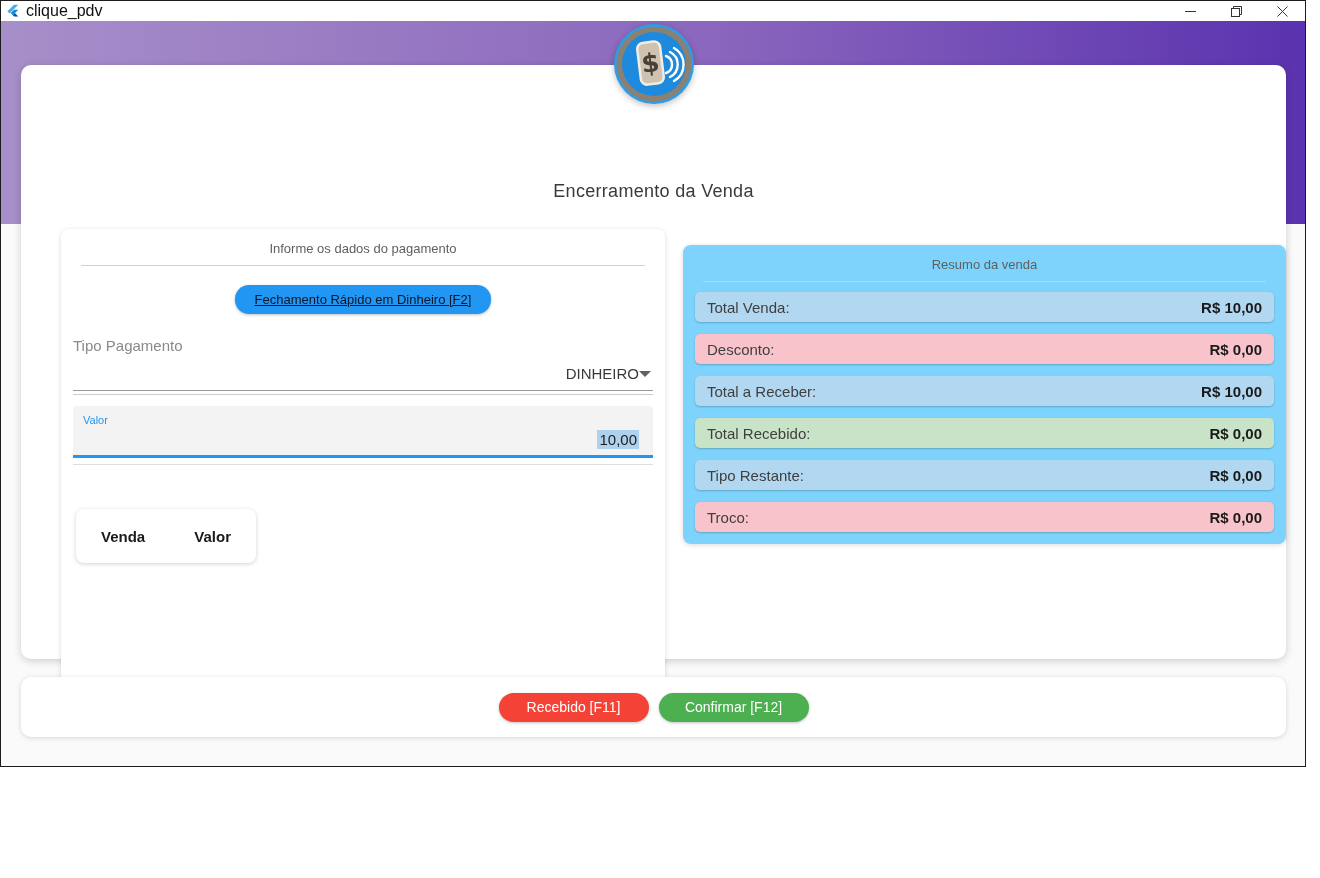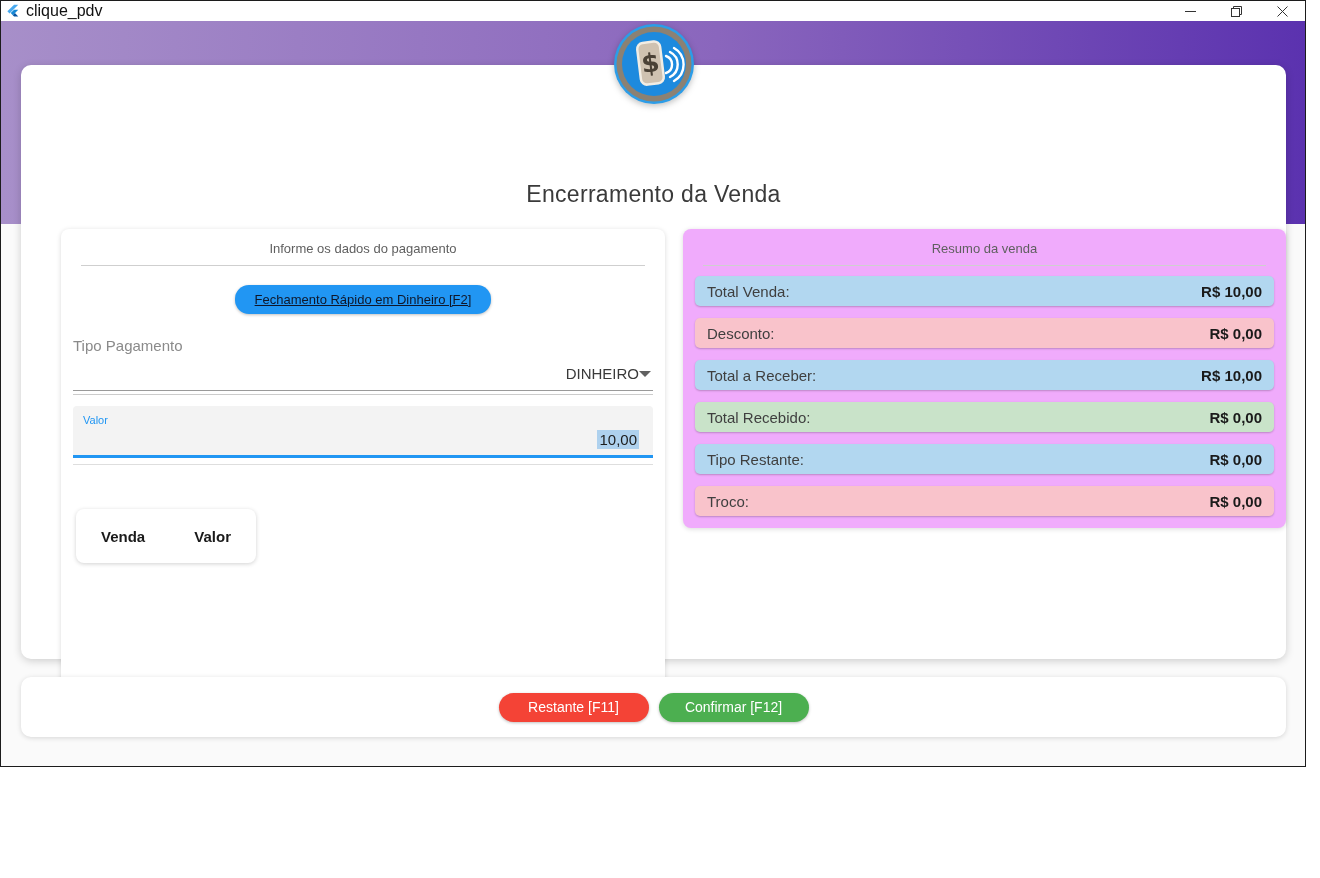--- a/index.html
+++ b/index.html
@@ -39,21 +39,21 @@
 
   
   .app-badge {
     position: absolute; left: 612px; top: 22px; width: 82px; height: 82px;
     border-radius: 50%;
     filter: drop-shadow(0 2px 3px rgba(0,0,0,0.25));
   }
 
   .page-title {
     position: absolute; left: 0; top: 116px; width: 100%;
-    text-align: center; font-size: 23px; color: #3a3a3a; letter-spacing: 0.3px;
+    text-align: center; font-size: 18px; color: #3a3a3a; letter-spacing: 0.3px;
   }
 
   
   .left-panel {
     position: absolute; left: 40px; top: 164px; width: 604px; height: 473px;
     background: #ffffff; border-radius: 8px;
     box-shadow: 0 1px 5px rgba(0,0,0,0.15);
   }
   .panel-title { padding-top: 12px; text-align: center; font-size: 13px; color: #5f5f5f; }
   .panel-divider { height: 1px; background: #cfcfcf; margin: 9px 20px 0 20px; }
@@ -95,22 +95,22 @@
     box-shadow: 0 1px 4px rgba(0,0,0,0.18);
     display: flex; align-items: center; justify-content: space-between;
     padding: 0 25px;
   }
   .table-header-card span { font-size: 15px; font-weight: bold; color: #1a1a1a; }
 
   .left-panel-bottom-divider { position: absolute; left: 10px; right: 18px; bottom: 16px; height: 1px; background: #d9d9d9; }
 
   
   .right-panel {
-    position: absolute; left: 662px; top: 164px; width: 603px; height: 299px;
-    background: #f0abfc; border-radius: 8px;
+    position: absolute; left: 662px; top: 180px; width: 603px; height: 299px;
+    background: #7dd3fc; border-radius: 8px;
     box-shadow: 0 1px 5px rgba(0,0,0,0.15);
   }
   .summary-rows { padding: 10px 12px 0 12px; }
   .summary-row {
     height: 30px; border-radius: 5px; margin-bottom: 12px;
     display: flex; align-items: center; justify-content: space-between;
     padding: 0 12px;
     box-shadow: 0 1px 2px rgba(0,0,0,0.22);
   }
   .summary-row .row-label { font-size: 15px; color: #3f3f3f; }
@@ -241,17 +241,17 @@
         <rect x="26" y="19" width="23" height="42" rx="6" fill="#cfc2b1" stroke="#f2ede4" stroke-width="2.5"></rect>
         <text x="37.5" y="49" font-size="26" font-weight="bold" fill="#4a4136" text-anchor="middle" font-family="DejaVu Sans, sans-serif">$</text>
       </g>
       <path d="M53 33 a 9 9 0 0 1 0 17" stroke="#ffffff" stroke-width="2.4" fill="none" stroke-linecap="round"></path>
       <path d="M57 29 a 14 14 0 0 1 0 25" stroke="#ffffff" stroke-width="2.4" fill="none" stroke-linecap="round"></path>
       <path d="M61 25 a 19 19 0 0 1 0 33" stroke="#ffffff" stroke-width="2.4" fill="none" stroke-linecap="round"></path>
     </svg>
   </div>
 
   <div class="bottom-bar">
-    <button class="pill-btn btn-cancel">Restante [F11]</button>
+    <button class="pill-btn btn-cancel">Recebido [F11]</button>
     <button class="pill-btn btn-confirm">Confirmar [F12]</button>
   </div>
 
 </div>
 
 </body></html>

